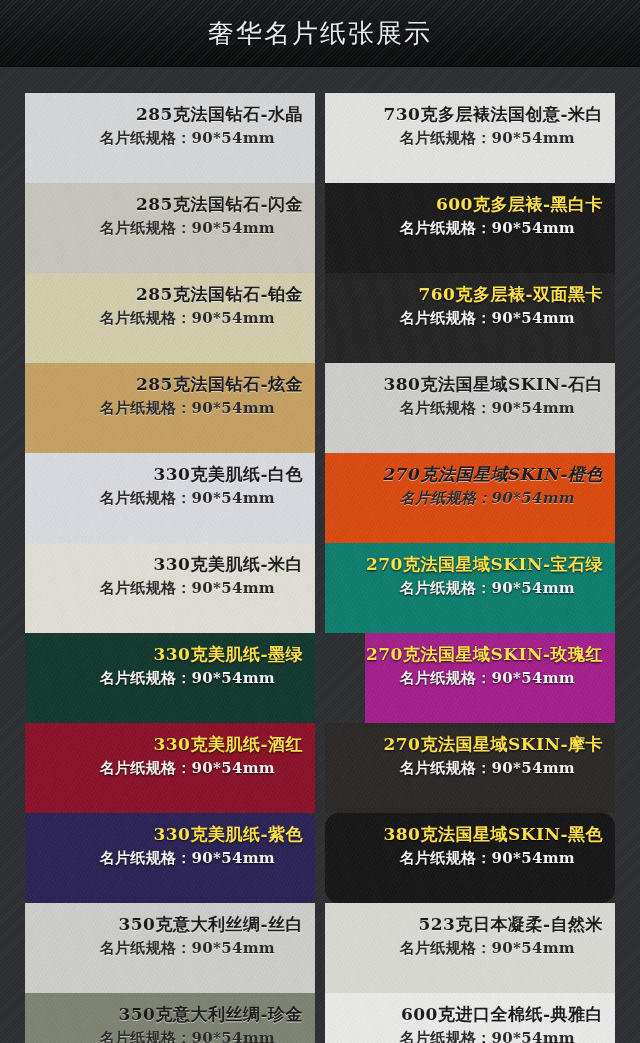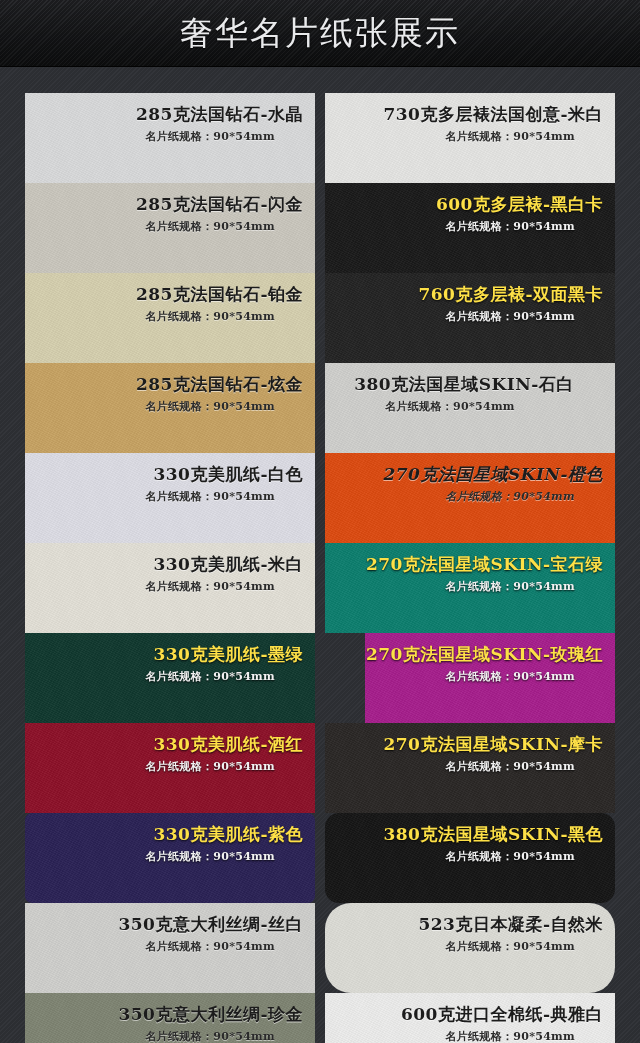--- a/index.html
+++ b/index.html
@@ -42,21 +42,21 @@
         rgba(0,0,0,0.22) 3px),
       linear-gradient(to bottom, #232427 0%, #161719 55%, #0e0f10 100%);
     display: flex;
     align-items: center;
     justify-content: center;
     box-shadow: inset 0 -1px 0 rgba(0,0,0,0.8);
   }
   #header-title {
     color: #e9eaec;
     font-family: "DejaVu Sans", sans-serif;
-    font-size: 33px;
+    font-size: 26px;
     font-weight: 400;
     letter-spacing: 2px;
     text-shadow: 0 1px 2px rgba(0,0,0,0.9);
     white-space: nowrap;
   }
 
   
   #gallery {
     position: absolute;
     top: 67px;
@@ -111,21 +111,21 @@
     display: block;
     white-space: nowrap;
   }
   .swatch-name {
     font-size: 17px;
     font-weight: 700;
     letter-spacing: 0.5px;
     line-height: 1.25;
   }
   .swatch-spec {
-    font-size: 11px;
+    font-size: 15px;
     font-weight: 700;
     letter-spacing: 0.3px;
     margin-top: 4px;
     padding-right: 28px;
   }
 
   
   .ink-dark .swatch-name {
     color: #1c1c1c;
     text-shadow: 0 1px 0 rgba(255,255,255,0.55);
@@ -206,21 +206,21 @@
           <span class="swatch-spec">名片纸规格：90*54mm</span>
         </div>
         <div class="swatch ink-light" style="background-color: rgb(26, 26, 26);">
           <span class="swatch-name">600克多层裱-黑白卡</span>
           <span class="swatch-spec">名片纸规格：90*54mm</span>
         </div>
         <div class="swatch ink-light" style="background-color: rgb(35, 35, 35);">
           <span class="swatch-name">760克多层裱-双面黑卡</span>
           <span class="swatch-spec">名片纸规格：90*54mm</span>
         </div>
-        <div class="swatch ink-dark" style="background-color: rgb(207, 207, 204); text-align: center;">
+        <div class="swatch ink-dark" style="background-color: rgb(207, 207, 204);">
           <span class="swatch-name">380克法国星域SKIN-石白</span>
           <span class="swatch-spec">名片纸规格：90*54mm</span>
         </div>
         <div class="swatch ink-dark" style="background-color: rgb(220, 74, 16); font-style: italic;">
           <span class="swatch-name">270克法国星域SKIN-橙色</span>
           <span class="swatch-spec">名片纸规格：90*54mm</span>
         </div>
         <div class="swatch ink-light" style="background-color: rgb(12, 126, 110);">
           <span class="swatch-name">270克法国星域SKIN-宝石绿</span>
           <span class="swatch-spec">名片纸规格：90*54mm</span>
@@ -230,21 +230,21 @@
           <span class="swatch-spec">名片纸规格：90*54mm</span>
         </div>
         <div class="swatch ink-light" style="background-color: rgb(42, 39, 37);">
           <span class="swatch-name">270克法国星域SKIN-摩卡</span>
           <span class="swatch-spec">名片纸规格：90*54mm</span>
         </div>
         <div class="swatch ink-light" style="background-color: rgb(21, 21, 21); border-radius: 14px;">
           <span class="swatch-name">380克法国星域SKIN-黑色</span>
           <span class="swatch-spec">名片纸规格：90*54mm</span>
         </div>
-        <div class="swatch ink-dark" style="background-color: rgb(220, 220, 214); border-radius: 26px;">
+        <div class="swatch ink-dark" style="background-color: rgb(220, 220, 214);">
           <span class="swatch-name">523克日本凝柔-自然米</span>
           <span class="swatch-spec">名片纸规格：90*54mm</span>
         </div>
         <div class="swatch ink-dark" style="background-color: rgb(236, 236, 235);">
           <span class="swatch-name">600克进口全棉纸-典雅白</span>
           <span class="swatch-spec">名片纸规格：90*54mm</span>
         </div>
       </div>
   </div>
 

